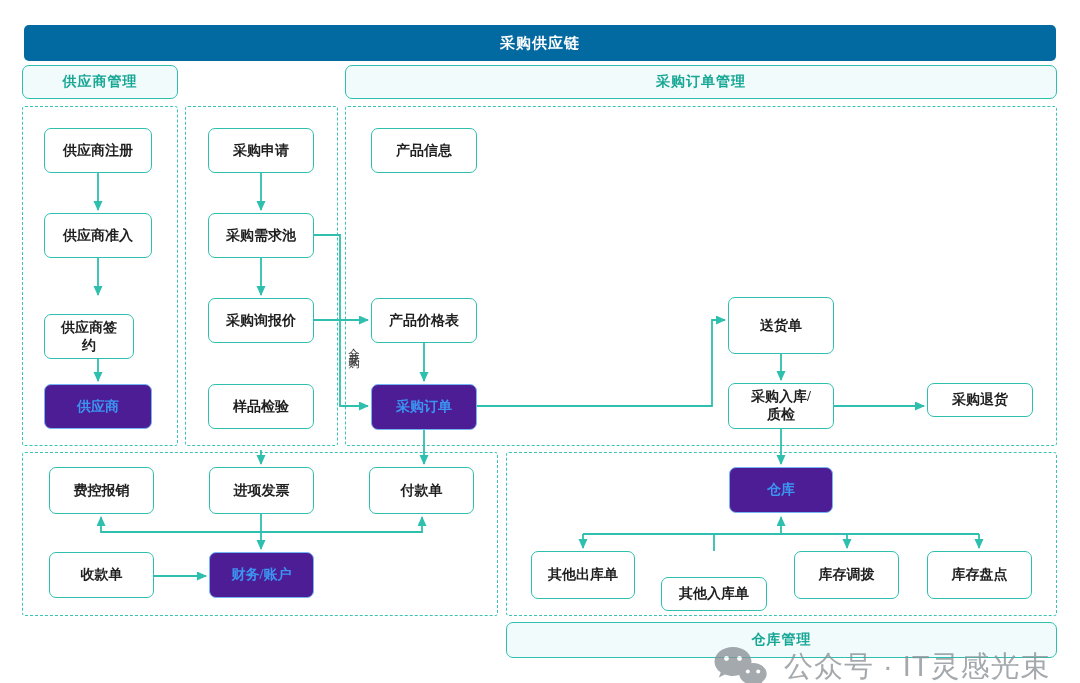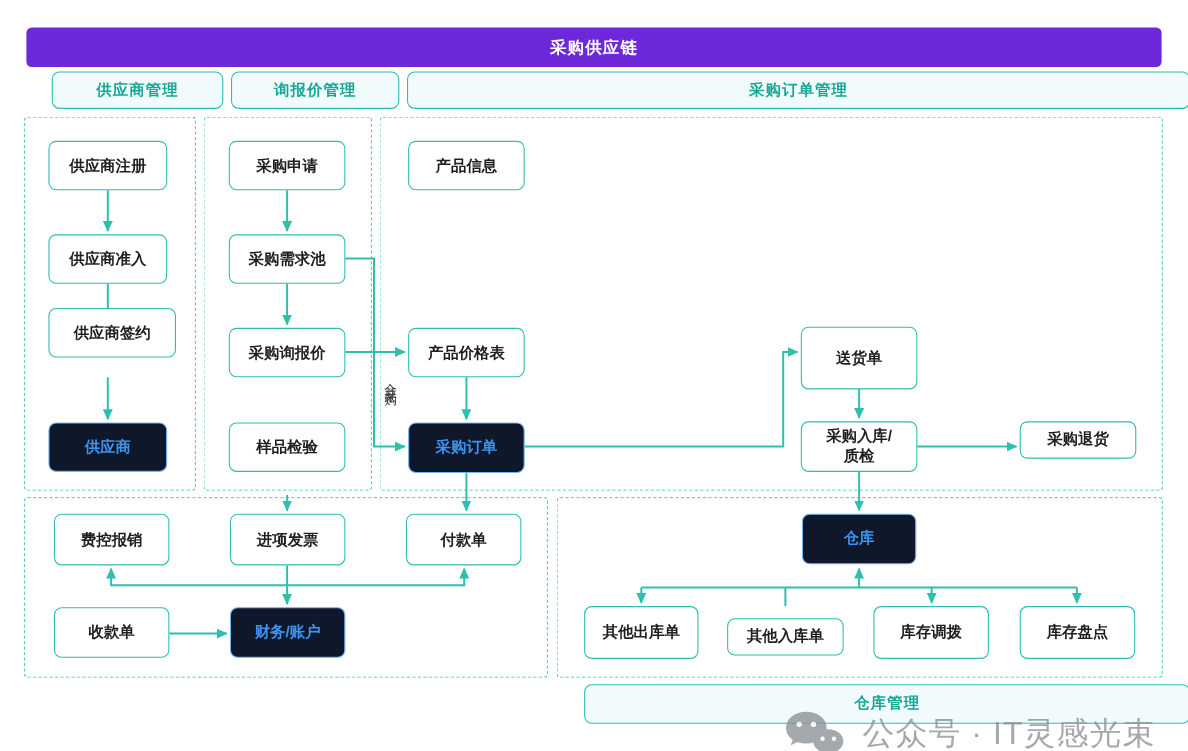--- a/index.html
+++ b/index.html
@@ -4,41 +4,41 @@
 <style>
   html,body{margin:0;padding:0;background:#ffffff;}
   .stage{
     position:relative;width:1080px;height:683px;background:#ffffff;overflow:hidden;
     font-family:"Liberation Sans","DejaVu Sans",sans-serif;
   }
   .wires{position:absolute;left:0;top:0;width:1080px;height:683px;z-index:1;pointer-events:none;}
   
   .main-header{
     position:absolute;left:24px;top:25px;width:1032px;height:36px;
-    background:#6d28d9;border-radius:5px;color:#ffffff;font-size:15px;font-weight:700;
+    background:#0369a1;border-radius:5px;color:#ffffff;font-size:15px;font-weight:700;
     display:flex;align-items:center;justify-content:center;letter-spacing:1px;z-index:2;
   }
   
   .label-bar{
     position:absolute;height:34px;background:#f2fbfc;border:1.4px solid #2ebfae;border-radius:7px;
     color:#17a795;font-size:14px;font-weight:700;display:flex;align-items:center;justify-content:center;
-    letter-spacing:1px;z-index:2;box-sizing:border-box;margin-left:25px;
+    letter-spacing:1px;z-index:2;box-sizing:border-box;
   }
   
   .region{
     position:absolute;border:1.5px dashed #3cc4b3;border-radius:3px;background:transparent;
     z-index:0;box-sizing:border-box;
   }
   
   .node{
     position:absolute;background:#ffffff;border:1.4px solid #2ebfae;border-radius:7px;
     color:#1f1f1f;font-size:14px;font-weight:700;display:flex;align-items:center;justify-content:center;
-    z-index:2;box-sizing:border-box;text-align:center;padding:16px;
+    z-index:2;box-sizing:border-box;text-align:center;padding:16px;font-family:Liberation Serif, serif;
   }
-  .node.hl{background:#0f172a;border-color:#74b5f4;color:#3c94f1;text-align:center;}
+  .node.hl{background:#4c1d95;border-color:#74b5f4;color:#3c94f1;text-align:center;}
   
   .v-label{
     position:absolute;left:347px;top:339px;z-index:3;color:#3a3a3a;font-size:11.5px;font-weight:400;
     writing-mode:vertical-rl;text-orientation:upright;letter-spacing:3px;line-height:14px;
   }
   
   .watermark{
     position:absolute;left:712px;top:645px;z-index:5;display:flex;align-items:center;gap:16px;
     opacity:0.78;pointer-events:none;
   }
@@ -88,26 +88,25 @@
       <path d="M583 534 L583 548" marker-end="url(#arrowhead)"></path>
       <path d="M714 551 L714 534"></path>
       <path d="M847 534 L847 548" marker-end="url(#arrowhead)"></path>
       <path d="M979 534 L979 548" marker-end="url(#arrowhead)"></path>
     </g>
   </svg>
 
   <div class="main-header">采购供应链</div>
 
   <div class="label-bar" style="left:22px;top:65px;width:156px">供应商管理</div>
-  <div class="label-bar" style="left:185px;top:65px;width:153px">询报价管理</div>
   <div class="label-bar" style="left:345px;top:65px;width:712px">采购订单管理</div>
 
   <div class="node" style="left:44px;top:128px;width:108px;height:45px">供应商注册</div>
   <div class="node" style="left:44px;top:213px;width:108px;height:45px">供应商准入</div>
-  <div class="node" style="left:44px;top:280px;width:116px;height:45px">供应商签约</div>
+  <div class="node" style="left:44px;top:314px;width:90px;height:45px">供应商签约</div>
   <div class="node hl" style="left:44px;top:384px;width:108px;height:45px">供应商</div>
 
   <div class="node" style="left:208px;top:128px;width:106px;height:45px">采购申请</div>
   <div class="node" style="left:208px;top:213px;width:106px;height:45px">采购需求池</div>
   <div class="node" style="left:208px;top:298px;width:106px;height:45px">采购询报价</div>
   <div class="node" style="left:208px;top:384px;width:106px;height:45px">样品检验</div>
 
   <div class="node" style="left:371px;top:128px;width:106px;height:45px">产品信息</div>
   <div class="node" style="left:371px;top:298px;width:106px;height:45px">产品价格表</div>
   <div class="node hl" style="left:371px;top:384px;width:106px;height:46px">采购订单</div>
@@ -118,21 +117,21 @@
   <div class="v-label">合并采购</div>
 
   <div class="node" style="left:209px;top:467px;width:105px;height:47px">进项发票</div>
   <div class="node" style="left:49px;top:467px;width:105px;height:47px">费控报销</div>
   <div class="node" style="left:369px;top:467px;width:105px;height:47px">付款单</div>
   <div class="node" style="left:49px;top:552px;width:105px;height:46px">收款单</div>
   <div class="node hl" style="left:209px;top:552px;width:105px;height:46px">财务/账户</div>
 
   <div class="node" style="left:531px;top:551px;width:104px;height:48px">其他出库单</div>
   <div class="node hl" style="left:729px;top:467px;width:104px;height:46px">仓库</div>
-  <div class="node" style="left:661px;top:562px;width:106px;height:32px">其他入库单</div>
+  <div class="node" style="left:661px;top:577px;width:106px;height:32px">其他入库单</div>
   <div class="node" style="left:794px;top:551px;width:105px;height:48px">库存调拨</div>
   <div class="node" style="left:927px;top:551px;width:105px;height:48px">库存盘点</div>
 
   <div class="label-bar" style="left:506px;top:622px;width:551px;height:36px">仓库管理</div>
 
   <div class="watermark">
     <span style="display:inline-flex">
       <svg width="56" height="44" viewBox="0 0 56 44">
         <g fill="#8b9197">
           <path d="M21 2 C10.5 2 2.5 8.6 2.5 16.6 C2.5 21 4.9 24.8 8.7 27.4 L6.8 32.6 L13 29.5 C15.4 30.4 18.1 31 21 31 C31.5 31 39.5 24.6 39.5 16.6 C39.5 8.6 31.5 2 21 2 Z"></path>

